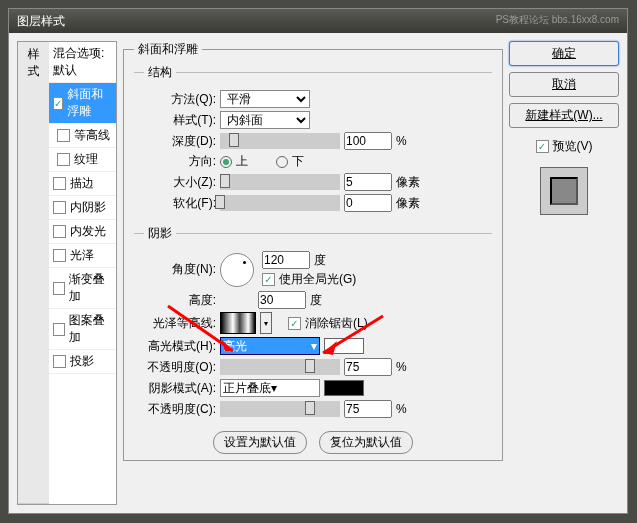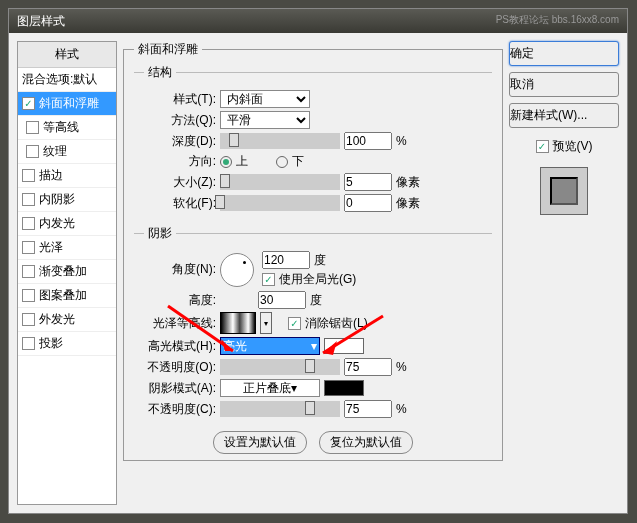--- a/index.html
+++ b/index.html
@@ -1,21 +1,21 @@
 <!DOCTYPE html>
 <html><head>
 <meta charset="utf-8">
 <style>
 * { box-sizing: border-box; margin: 0; padding: 0; font-family: "Microsoft YaHei", SimSun, Arial, sans-serif; font-size: 12px; }
 body { background: #4a4a44; padding: 8px; }
 .dialog { background: #f0f0f0; border: 1px solid #888; width: 620px; height: 506px; position: relative; }
 .titlebar { background: linear-gradient(#5a5a54,#3a3a34); color: #fff; padding: 4px 8px; display: flex; justify-content: space-between; align-items: flex-start; height: 24px; }
 .titlebar-right { color: #999; font-size: 10px; }
 .content { display: flex; padding: 8px; gap: 6px; height: calc(100% - 24px); }
-.styles-panel { width: 100px; border: 1px solid #999; background: #fff; display: flex; flex-direction: column; }
+.styles-panel { width: 100px; border: 1px solid #999; background: #fff; display: flex; flex-direction: row; }
 .styles-header { background: #e8e8e8; border-bottom: 1px solid #ccc; padding: 4px 6px; text-align: center; }
 .style-item { padding: 3px 4px; border-bottom: 1px solid #eee; display: flex; align-items: center; gap: 4px; cursor: default; }
 .style-item.selected { background: #3399ff; color: #fff; }
 .style-item.child { padding-left: 8px; }
 .chk { width: 13px; height: 13px; border: 1px solid #888; background: #fff; display: inline-flex; align-items: center; justify-content: center; font-size: 10px; color: #000; }
 .chk.checked::after { content: "✓"; color: #2a7; }
 .main-panel { flex: 1; display: flex; flex-direction: column; gap: 6px; }
 fieldset { border: 1px solid #999; padding: 6px 10px; }
 legend { padding: 0 4px; }
 .row { display: flex; align-items: center; margin: 3px 0; gap: 4px; }
@@ -25,26 +25,26 @@
 .num-input { width: 48px; text-align: left; }
 .slider { flex: 1; height: 16px; background: linear-gradient(to bottom,#ccc 48%,#999 50%,#ccc 52%); position: relative; max-width: 120px; }
 .slider-thumb { position: absolute; width: 10px; height: 14px; background: #ddd; border: 1px solid #666; top: 0; transform: translateX(-50%); }
 .radio { width: 12px; height: 12px; border: 1px solid #666; border-radius: 50%; display: inline-flex; align-items: center; justify-content: center; }
 .radio.on::after { content: ""; width: 6px; height: 6px; background: #3a7; border-radius: 50%; display: block; }
 .angle-dial { width: 34px; height: 34px; border: 1px solid #888; border-radius: 50%; position: relative; background: #fff; }
 .angle-dial::after { content: ""; position: absolute; width: 3px; height: 3px; background: #000; border-radius: 50%; top: 7px; left: 22px; }
 .gloss-swatch { width: 36px; height: 22px; border: 1px solid #000; background: linear-gradient(to right,#000 0%,#fff 35%,#444 55%,#fff 80%,#000 100%); display: inline-block; }
 .gloss-dd { width: 12px; height: 22px; border: 1px solid #666; background: #eee; display: inline-flex; align-items: center; justify-content: center; font-size: 8px; }
 .mode-select { width: 100px; background: #3399ff; color: #fff; border: 1px solid #006; display: flex; align-items: center; justify-content: space-between; padding: 0 2px; height: 18px; }
-.mode-select-dark { width: 100px; background: #fff; border: 1px solid #888; display: flex; align-items: center; justify-content: center; padding: 0 2px; height: 18px; }
+.mode-select-dark { width: 100px; background: #fff; border: 1px solid #888; display: flex; align-items: center; justify-content: flex-start; padding: 0 2px; height: 18px; }
 .color-swatch { width: 40px; height: 16px; border: 1px solid #666; }
 .btn-row { display: flex; gap: 12px; justify-content: center; margin-top: 4px; }
 .btn-small { border: 1px solid #888; background: #eee; padding: 2px 10px; border-radius: 11px; cursor: default; }
 .right-panel { width: 110px; display: flex; flex-direction: column; gap: 6px; align-items: stretch; }
-.btn { border: 1px solid #888; background: #eee; padding: 3px 0; border-radius: 3px; cursor: default; }
+.btn { border: 1px solid #888; background: #eee; padding: 3px 0; border-radius: 3px; text-align: center; cursor: default; text-decoration: underline; }
 .btn.primary { border: 1px solid #3a7cd8; box-shadow: 0 0 2px #3a7cd8; }
 .preview-chk-row { display: flex; align-items: center; gap: 4px; margin-top: 4px; justify-content: center; }
 .preview-box { width: 48px; height: 48px; background: #ccc; border: 1px solid #666; align-self: center; margin-top: 6px; display: flex; align-items: center; justify-content: center; }
 .preview-inner { width: 28px; height: 28px; background: #888; border: 2px inset #555; }
 </style>
 </head>
 <body>
 
 <div class="dialog">
   <div class="titlebar">
@@ -91,41 +91,37 @@
           <div class="style-item">
             <span class="chk"></span>
             <span>渐变叠加</span>
           </div>
           <div class="style-item">
             <span class="chk"></span>
             <span>图案叠加</span>
           </div>
           <div class="style-item">
             <span class="chk"></span>
-            <span>外发光</span>
-          </div>
-          <div class="style-item">
-            <span class="chk"></span>
             <span>投影</span>
           </div>
         </div>
     </div>
 
     <div class="main-panel" style="position:relative">
       <fieldset>
         <legend>斜面和浮雕</legend>
         <fieldset style="border:none;border-top:1px solid #bbb;margin-bottom:4px">
           <legend>结构</legend>
           <div class="row">
+            <span class="row-label">方法(Q):</span>
+            <select><option>平滑</option></select>
+          </div>
+          <div class="row">
             <span class="row-label">样式(T):</span>
             <select><option>内斜面</option></select>
-          </div>
-          <div class="row">
-            <span class="row-label">方法(Q):</span>
-            <select><option>平滑</option></select>
           </div>
           <div class="row">
             <span class="row-label">深度(D):</span>
             <div class="slider">
                 <div class="slider-thumb" style="left:12%"></div>
               </div>
             <input class="num-input" value="100" style="">
             <span>%</span>
           </div>
           <div class="row">

